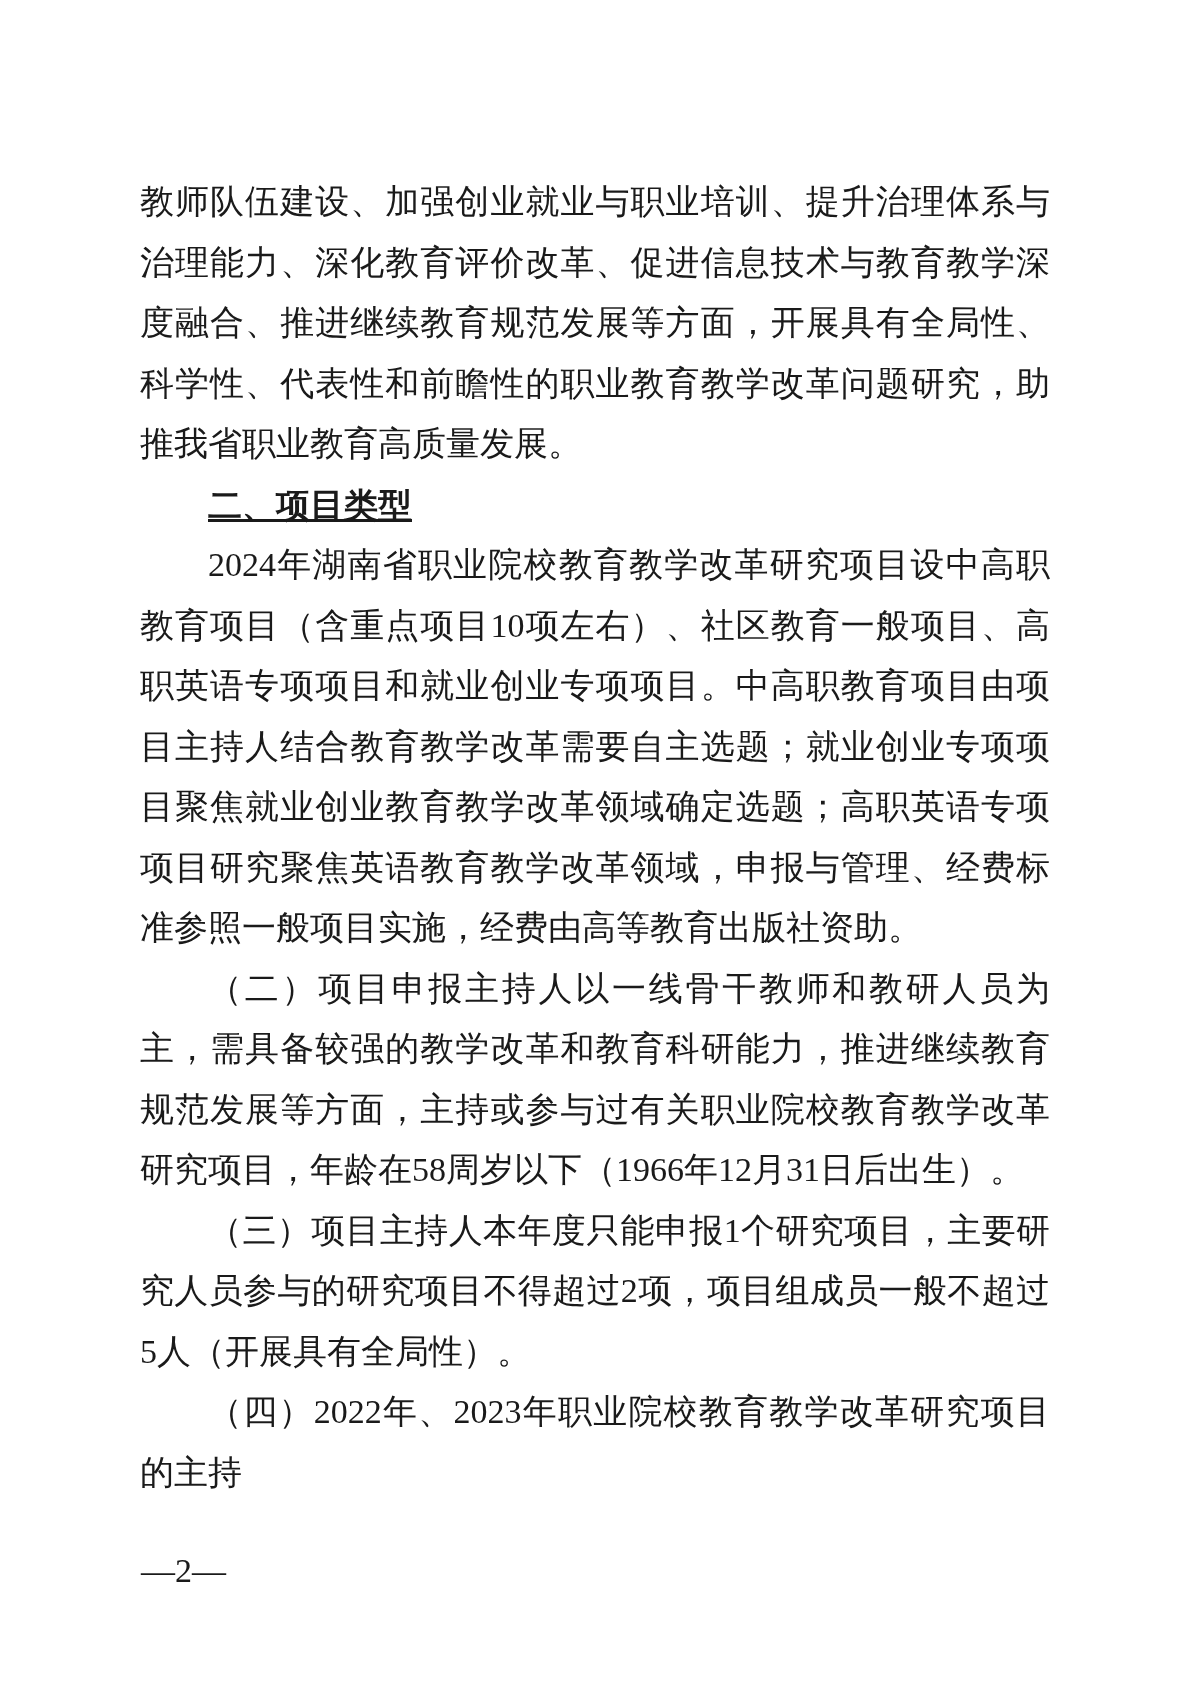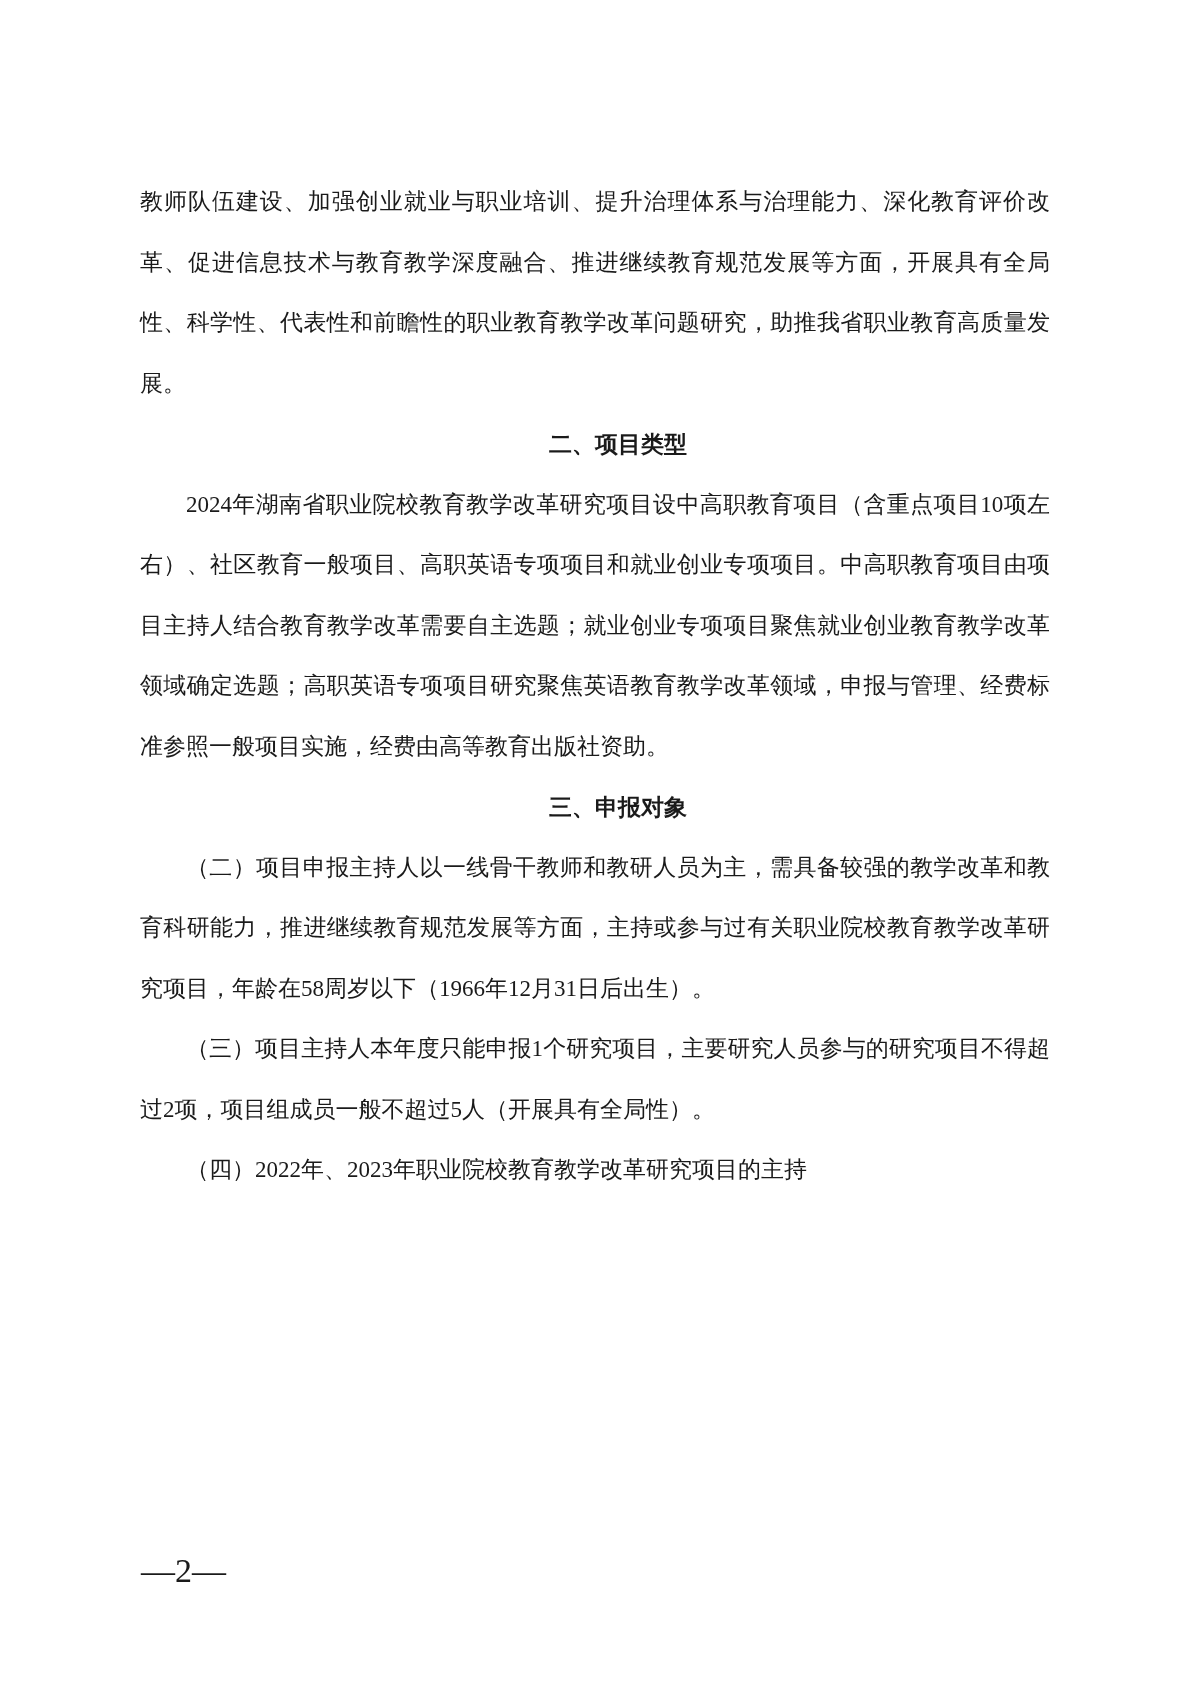--- a/index.html
+++ b/index.html
@@ -18,52 +18,52 @@
   }
   .content {
     position: absolute;
     left: 140px;
     top: 172px;
     width: 910px;
   }
   .content p {
     margin: 0;
     padding: 0;
-    font-size: 23px;
+    font-size: 34px;
     line-height: 60.5px;
     text-align: justify;
     text-justify: inter-ideograph;
     font-weight: 400;
     letter-spacing: 0;
   }
   .content p.indent {
     text-indent: 2em;
   }
   .content p.heading {
     font-family: "Liberation Sans", sans-serif;
     font-weight: 700;
-    text-align: center;
+    text-align: left;
+    text-decoration: underline;
   }
   .footer {
     position: absolute;
     left: 141px;
     top: 1551px;
     font-size: 34px;
     line-height: 40px;
     font-family: "Liberation Serif", serif;
     color: #1a1a1a;
   }
 </style>
 </head>
 <body>
 
 <div class="page">
   <main class="content">
       <p class="body-para">教师队伍建设、加强创业就业与职业培训、提升治理体系与治理能力、深化教育评价改革、促进信息技术与教育教学深度融合、推进继续教育规范发展等方面，开展具有全局性、科学性、代表性和前瞻性的职业教育教学改革问题研究，助推我省职业教育高质量发展。</p>
       <p class="heading indent">二、项目类型</p>
       <p class="body-para indent">2024年湖南省职业院校教育教学改革研究项目设中高职教育项目（含重点项目10项左右）、社区教育一般项目、高职英语专项项目和就业创业专项项目。中高职教育项目由项目主持人结合教育教学改革需要自主选题；就业创业专项项目聚焦就业创业教育教学改革领域确定选题；高职英语专项项目研究聚焦英语教育教学改革领域，申报与管理、经费标准参照一般项目实施，经费由高等教育出版社资助。</p>
-      <p class="heading indent">三、申报对象</p>
       <p class="body-para indent">（二）项目申报主持人以一线骨干教师和教研人员为主，需具备较强的教学改革和教育科研能力，推进继续教育规范发展等方面，主持或参与过有关职业院校教育教学改革研究项目，年龄在58周岁以下（1966年12月31日后出生）。</p>
       <p class="body-para indent">（三）项目主持人本年度只能申报1个研究项目，主要研究人员参与的研究项目不得超过2项，项目组成员一般不超过5人（开展具有全局性）。</p>
       <p class="body-para indent">（四）2022年、2023年职业院校教育教学改革研究项目的主持</p>
     </main>
   <div class="footer">—2—</div>
 </div>
 
 </body></html>

